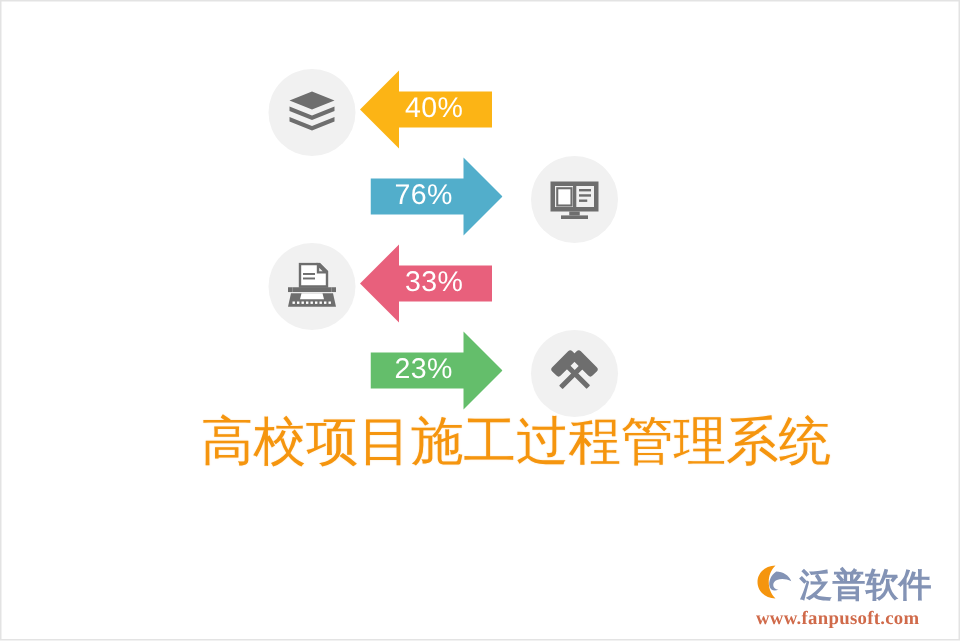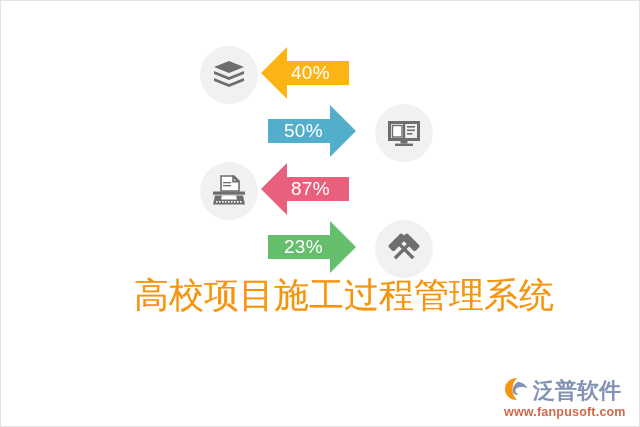--- a/index.html
+++ b/index.html
@@ -19,21 +19,21 @@
     height: 427px;
     background: #ffffff;
     box-sizing: border-box;
     border: 1px solid #e3e3e3;
     overflow: hidden;
   }
 
   
   #infographic {
     position: absolute;
-    left: 197px;
+    left: 176px;
     top: 40px;
     width: 240px;
     height: 240px;
   }
 
   .icon-bubble {
     position: absolute;
     width: 58px;
     height: 58px;
     border-radius: 50%;
@@ -117,21 +117,21 @@
     color: #8393b5;
     font-family: "DejaVu Sans", "Liberation Sans", sans-serif;
     font-size: 22px;
     font-weight: bold;
     letter-spacing: 0px;
     line-height: 26px;
     white-space: nowrap;
   }
   #logo-url {
     color: #d06a4a;
-    font-family: Liberation Sans, sans-serif;
+    font-family: Liberation Serif, serif;
     font-size: 12.5px;
     font-weight: bold;
     letter-spacing: 0.2px;
     margin-top: 1px;
     white-space: nowrap;
   }
 </style>
 </head>
 <body>
 
@@ -170,21 +170,21 @@
             <rect x="13.5" y="23" width="7" height="2.6"></rect>
             <rect x="8" y="25.6" width="18" height="2.4"></rect>
           </g>
         </svg>
       </span>
     </div>
     <div class="arrow-row" id="row-1">
       <svg class="arrow-svg" width="88" height="56" viewBox="0 0 88 56">
         <polygon points="0,16 62,16 62,2 88,28 62,54 62,40 0,40" fill="#52aecb"></polygon>
       </svg>
-      <span class="arrow-label lbl-right">50%</span>
+      <span class="arrow-label lbl-right">76%</span>
     </div>
 
     <div class="icon-bubble" id="bubble-2">
       <span>
         <svg width="34" height="32" viewBox="0 0 34 32">
           <g fill="#6e6e6e">
             <path d="M9 1 h13 l5 5 v10 h-18 z M21 1.6 v5 h5 z" fill="#ffffff" stroke="#6e6e6e" stroke-width="1.6"></path>
             <rect x="11" y="7" width="8" height="1.3"></rect>
             <rect x="11" y="10" width="8" height="1.3"></rect>
             <rect x="4" y="16.5" width="26" height="3.2"></rect>
@@ -204,21 +204,21 @@
             <rect x="1" y="16.5" width="3" height="3.2"></rect>
             <rect x="30" y="16.5" width="3" height="3.2"></rect>
           </g>
         </svg>
       </span>
     </div>
     <div class="arrow-row" id="row-2">
       <svg class="arrow-svg" width="88" height="56" viewBox="0 0 88 56">
         <polygon points="0,28 26,2 26,16 88,16 88,40 26,40 26,54" fill="#e8607c"></polygon>
       </svg>
-      <span class="arrow-label lbl-left">87%</span>
+      <span class="arrow-label lbl-left">33%</span>
     </div>
 
     <div class="icon-bubble" id="bubble-3">
       <span>
         <svg width="34" height="32" viewBox="0 0 34 32">
           <g fill="#6e6e6e">
 
             <g transform="rotate(45 17 16)">
               <rect x="15.4" y="3" width="3.4" height="26" rx="0.6"></rect>
               <path d="M9.5 2.5 h15 a2 2 0 0 1 2 2 v4 a2 2 0 0 1 -2 2 h-15 a2 2 0 0 1 -2 -2 v-4 a2 2 0 0 1 2 -2 z"></path>

